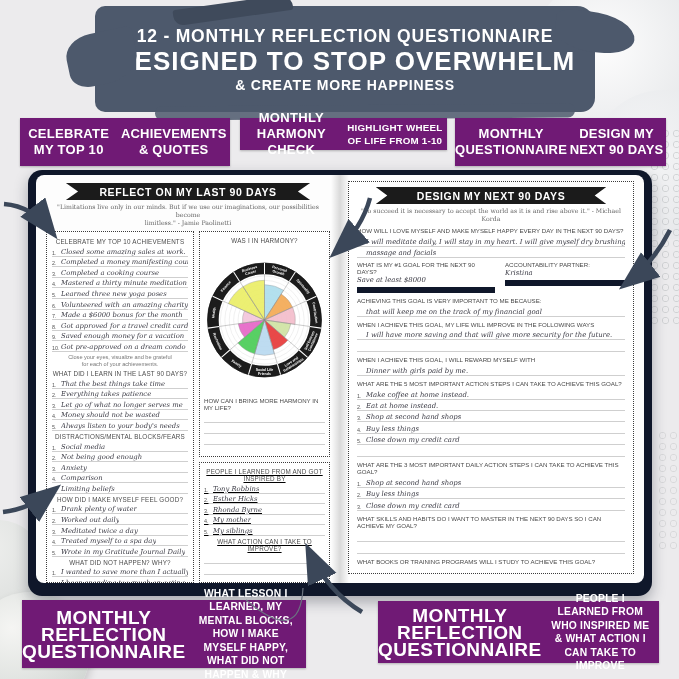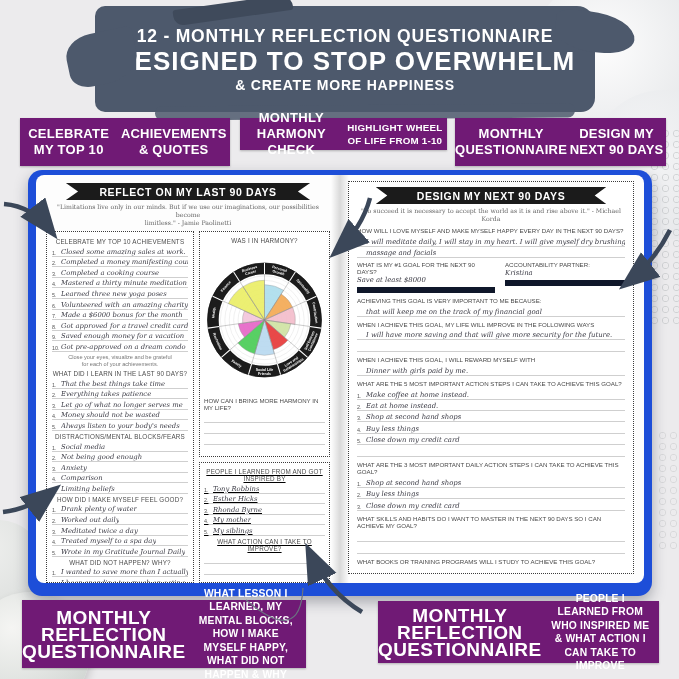--- a/index.html
+++ b/index.html
@@ -33,21 +33,21 @@
   .callout{position:absolute;background:#701a75;color:#fff;text-align:center;display:flex;flex-direction:row;
     align-items:center;justify-content:center;z-index:3;box-shadow:0 1px 2px rgba(0,0,0,.25);}
   .c1{left:20px;top:118px;width:210px;height:48px;}
   .c2{left:240px;top:118px;width:207px;height:32px;}
   .c3{left:455px;top:118px;width:211px;height:48px;}
   .co-l1{font-size:13px;font-weight:bold;letter-spacing:.3px;line-height:16px;}
   .co-l2{font-size:13px;font-weight:bold;letter-spacing:.2px;line-height:16px;}
   .c2 .co-l2{font-size:9.8px;line-height:13px;}
 
   
-  .book{position:absolute;left:28px;top:170px;width:624px;height:426px;background:#1d4ed8;border-radius:14px;
+  .book{position:absolute;left:28px;top:170px;width:624px;height:426px;background:#0f172a;border-radius:14px;
     box-shadow:0 6px 14px rgba(40,45,60,.35);z-index:1;}
   .pages{position:absolute;left:8px;top:5px;right:8px;bottom:13px;background:#fdfdfd;border-radius:8px;display:flex;}
   .spine{position:absolute;left:50%;top:0;bottom:0;width:18px;transform:translateX(-50%);
     background:linear-gradient(90deg,rgba(0,0,0,0),rgba(0,0,0,.14),rgba(0,0,0,0));pointer-events:none;}
   .page{width:50%;position:relative;padding:8px 10px;box-sizing:border-box;}
 
   .ribbon{position:relative;background:#1b1b1b;color:#fff;height:17px;display:flex;align-items:center;justify-content:center;
     width:86%;margin:0 auto;clip-path:polygon(0 0,100% 0,95% 50%,100% 100%,0 100%,5% 50%);}
   .ribbon span{font-size:10.5px;font-weight:bold;letter-spacing:.6px;}
   .quote{font-size:6.2px;line-height:8px;color:#666;text-align:center;margin-top:3px;white-space:pre-line;

